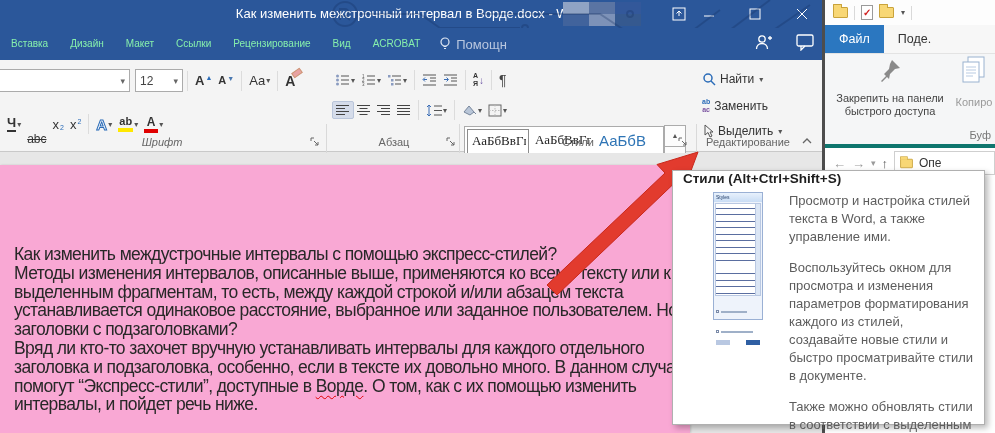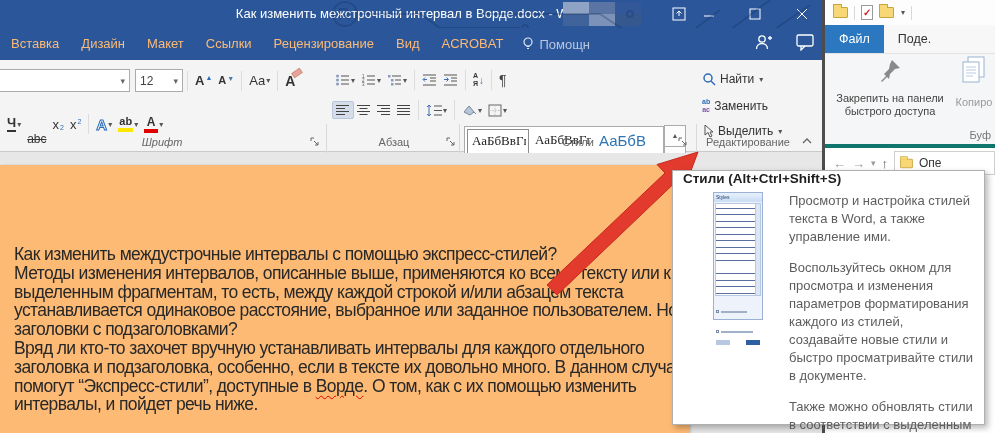--- a/index.html
+++ b/index.html
@@ -14,21 +14,21 @@
   #titlebar { left:0; top:0; width:823px; height:28px; background:#2b579a; color:#fff; }
   #title-text { width:100%; text-align:center; line-height:28px; font-size:13px; color:#fff; }
   #censor { left:563px; top:2px; width:78px; height:24px; display:grid;
     grid-template-columns:1fr 1fr 1fr; grid-template-rows:1fr 1fr; }
   #censor span:nth-child(1){background:#8fa3c4;} #censor span:nth-child(2){background:#5a74a3;}
   #censor span:nth-child(3){background:#33589a;} #censor span:nth-child(4){background:#41639c;}
   #censor span:nth-child(5){background:#7d92b8;} #censor span:nth-child(6){background:#35598f;}
   .caption-btn { top:0; width:30px; height:28px; display:flex; align-items:center; justify-content:center; cursor:pointer; }
 
   #tabs-row { left:0; top:28px; width:823px; height:32px; background:#2b579a; display:flex; align-items:center; }
-  .ribbon-tab { color:#fdba74; font-size:13px; padding:0 11px; line-height:32px; white-space:nowrap; cursor:pointer; }
+  .ribbon-tab { color:#86efac; font-size:10px; padding:0 11px; line-height:32px; white-space:nowrap; cursor:pointer; }
   #tellme { display:flex; align-items:center; gap:5px; padding:0 8px; color:#b9c7df; font-size:13px; cursor:pointer; }
   #top-right-icons { right:8px; top:32px; display:flex; gap:22px; }
 
   #watermark { left:300px; top:0; pointer-events:none; opacity:.28; }
 
   
   #ribbon { left:0; top:60px; width:823px; height:92px; background:#f4f4f4; border-bottom:1px solid #c9c9c9; font-size:12px; color:#444; }
   .vsep { top:64px; width:1px; height:80px; background:#d9d9d9; }
   .grp-label { position:absolute; bottom:4px; width:100%; text-align:center; font-size:11px; color:#666; }
   .launcher { position:absolute; bottom:3px; width:14px; height:14px; display:flex; align-items:center; justify-content:center; cursor:pointer; }
@@ -61,21 +61,21 @@
   .st-sample.heading { color:#2e74b5; font-size:15px; font-family:"Liberation Sans",sans-serif; }
   .st-name { font-size:10px; color:#444; white-space:nowrap; overflow:hidden; }
   #style-scroll { left:664px; top:66px; width:22px; height:62px; display:flex; flex-direction:column; }
   #style-scroll .sbtn { flex:1; border:1px solid #ababab; margin-top:-1px; background:#fcfcfc; display:flex; align-items:center; justify-content:center; font-size:7px; color:#555; cursor:pointer; flex-direction:column; line-height:1;}
 
   
   .edit-row { position:absolute; left:702px; display:flex; align-items:center; gap:4px; font-size:12px; color:#333; cursor:pointer; white-space:nowrap; }
 
   
   #docarea { left:0; top:153px; width:823px; height:280px; background:#e7e7e7; }
-  #page { left:0; top:12px; width:690px; height:268px; background:#fdba74; box-shadow:1px 0 2px rgba(0,0,0,.15); }
+  #page { left:0; top:12px; width:690px; height:268px; background:#f9a8d4; box-shadow:1px 0 2px rgba(0,0,0,.15); }
   #doctext { left:14px; top:80px; width:672px; color:#282828; font-size:17.5px; letter-spacing:-0.6px; line-height:18.8px; white-space:nowrap; }
   .wavy { text-decoration:underline wavy #e00000 1px; text-underline-offset:3px; }
 
   
   #win-border { left:822px; top:0; width:3px; height:433px; background:#4d4d4d; z-index:20; }
   #explorer { left:825px; top:0; width:170px; height:433px; background:#fff; }
   #exp-qat { left:0; top:0; width:170px; height:25px; background:#fdfdfd; display:flex; align-items:center; gap:6px; padding-left:8px; }
   .qsep { width:1px; height:14px; background:#d9d9d9; }
   .mini-folder { width:15px; height:11px; background:#f8d775; border:1px solid #c9a33b; border-radius:1px; position:relative; }
   .mini-folder::before { content:""; position:absolute; left:-1px; top:-4px; width:7px; height:3px; background:#f8d775; border:1px solid #c9a33b; border-bottom:none; border-radius:1px 1px 0 0; }

